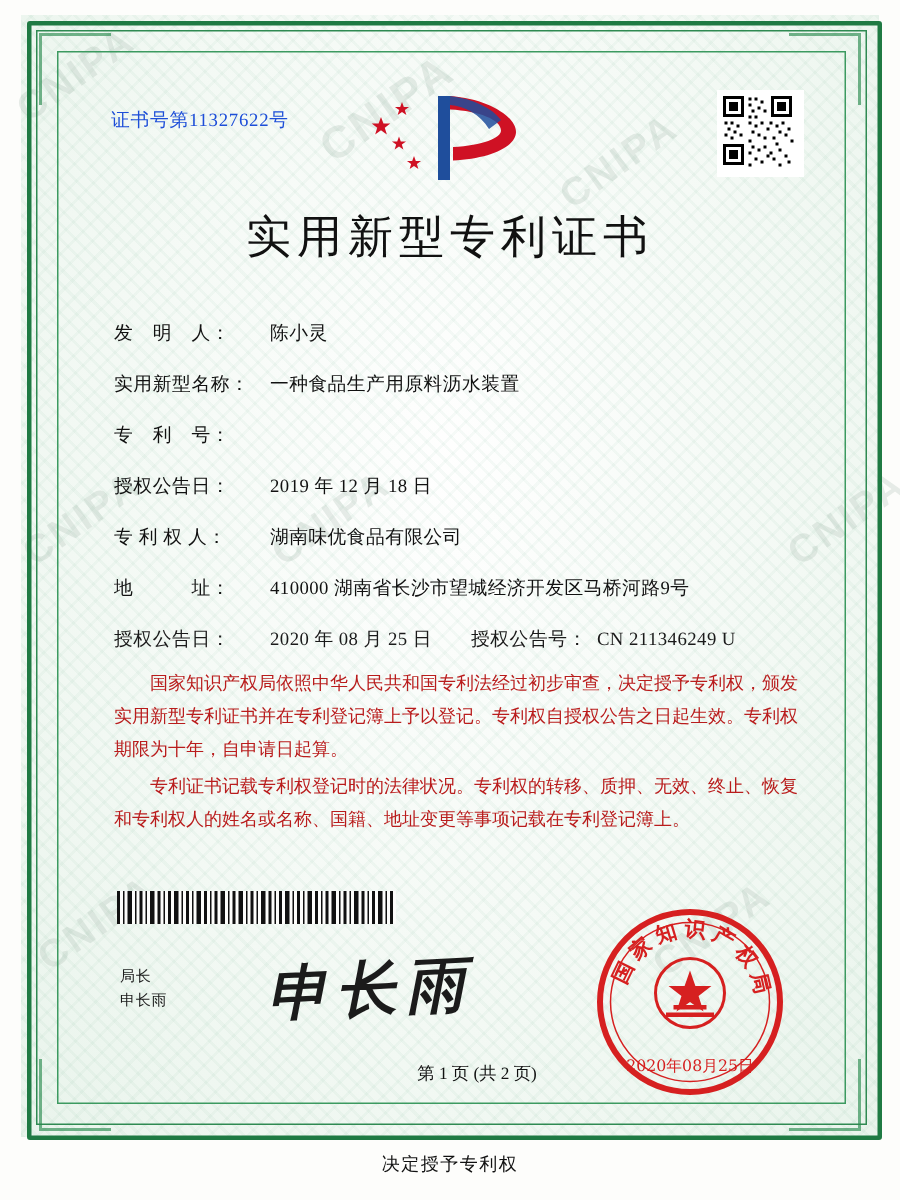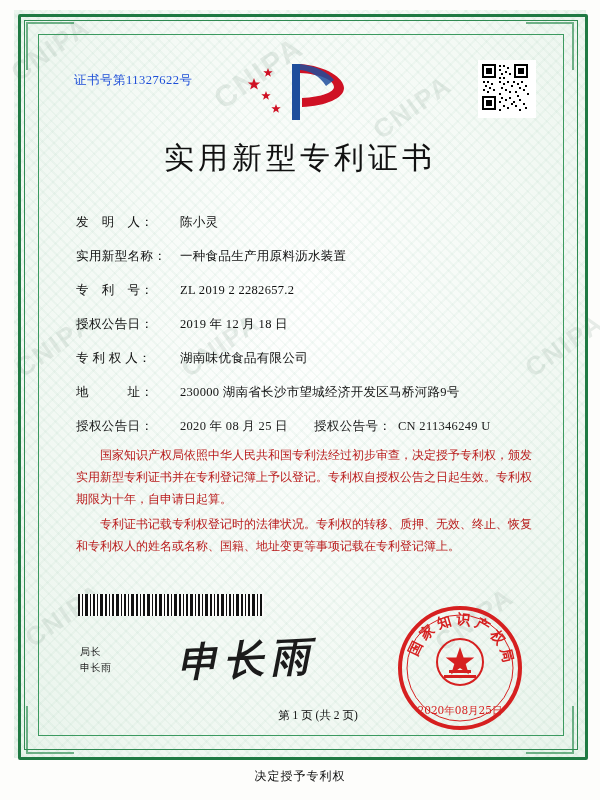--- a/index.html
+++ b/index.html
@@ -346,33 +346,32 @@
       <div class="field">
         <span class="lbl">发　明　人：</span>
         <span class="val">陈小灵</span>
       </div>
       <div class="field">
         <span class="lbl">实用新型名称：</span>
         <span class="val">一种食品生产用原料沥水装置</span>
       </div>
       <div class="field">
         <span class="lbl">专　利　号：</span>
-        <span class="val">ZL 2019 2 2282657.2</span>
       </div>
       <div class="field">
         <span class="lbl">授权公告日：</span>
         <span class="val">2019 年 12 月 18 日</span>
       </div>
       <div class="field">
         <span class="lbl">专 利 权 人：</span>
         <span class="val">湖南味优食品有限公司</span>
       </div>
       <div class="field">
         <span class="lbl">地　　　址：</span>
-        <span class="val">230000 湖南省长沙市望城经济开发区马桥河路9号</span>
+        <span class="val">410000 湖南省长沙市望城经济开发区马桥河路9号</span>
       </div>
       <div class="field-row2">
         <span class="seg">
           <span class="lbl">授权公告日：</span>
           <span class="val">2020 年 08 月 25 日</span>
         </span>
         <span class="gap"></span>
         <span class="seg">
           <span class="lbl2">授权公告号：</span>
           <span class="val">CN 211346249 U</span>

